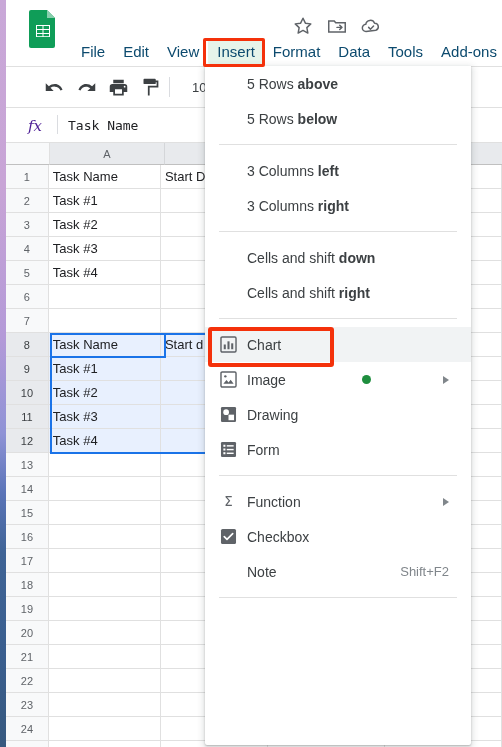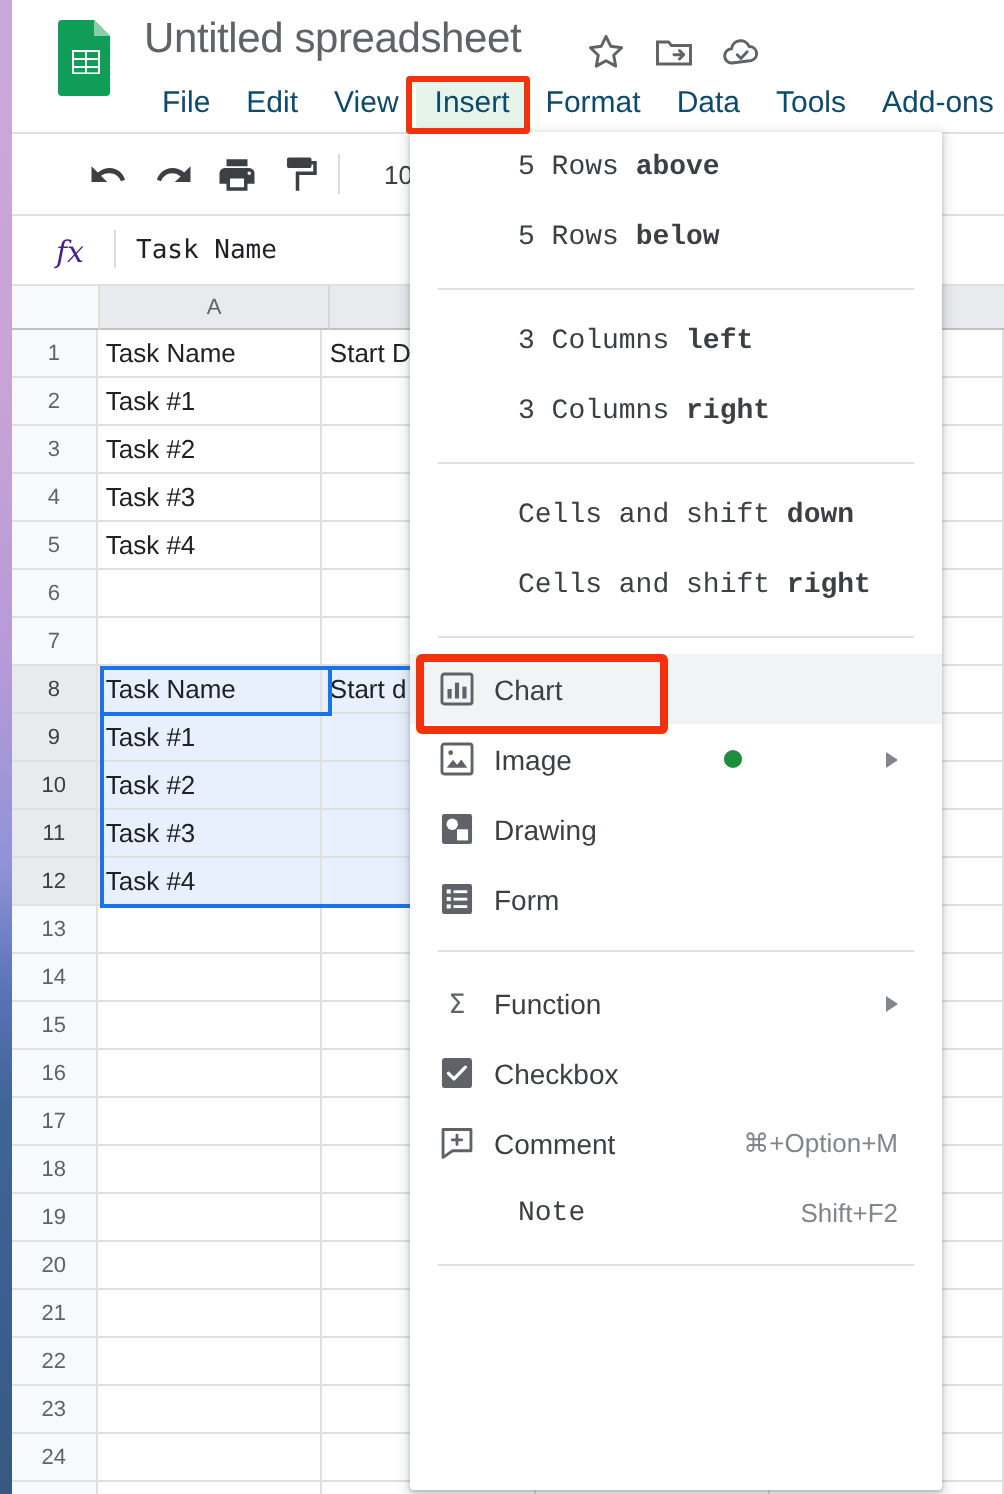--- a/index.html
+++ b/index.html
@@ -132,21 +132,21 @@
     z-index:30; overflow:hidden;
   }
   .mrow {
     position:relative; display:flex; align-items:center; height:35px;
     padding-left:14px; cursor:pointer;
   }
   .mrow.hover { background:#f1f3f4; }
   .mrow .micon { width:28px; flex:0 0 28px; display:flex; align-items:center; }
   .mrow .mlabel { font-size:14px; color:#3c4043; white-space:nowrap; }
   .mrow .mlabel b { font-weight:700; }
-  .mrow.noicon .mlabel { margin-left:40px;font-family:Liberation Mono, monospace; }
+  .mrow.noicon .mlabel { margin-left:28px; }
   .maccel {
     position:absolute; right:22px; font-size:13px; color:#80868b; white-space:nowrap;
   }
   .msep { height:1px; background:#e0e0e0; margin:8px 14px 8px 14px; }
   .mdot {
     position:absolute; left:157px; width:9px; height:9px; border-radius:50%;
     background:#1e8e3e;
   }
   .marrow {
     position:absolute; right:22px; width:0; height:0;
@@ -174,21 +174,20 @@
         <rect x="8" y="17" width="14" height="12" fill="#fff"></rect>
         <rect x="9" y="18" width="5.5" height="3" fill="#0f9d58"></rect>
         <rect x="15.5" y="18" width="5.5" height="3" fill="#0f9d58"></rect>
         <rect x="9" y="22" width="5.5" height="3" fill="#0f9d58"></rect>
         <rect x="15.5" y="22" width="5.5" height="3" fill="#0f9d58"></rect>
         <rect x="9" y="26" width="5.5" height="2.2" fill="#0f9d58"></rect>
         <rect x="15.5" y="26" width="5.5" height="2.2" fill="#0f9d58"></rect>
       </svg>
     </div>
 
-    <div class="doc-title">Untitled spreadsheet</div>
 
     <div class="hdr-icon star">
       <svg width="22" height="22" viewBox="0 0 24 24" fill="none" stroke="#5f6368" stroke-width="1.6" stroke-linejoin="round">
         <path d="M12 3.5 l2.6 5.4 5.9 .8 -4.3 4.1 1.1 5.9 -5.3-2.9 -5.3 2.9 1.1-5.9 -4.3-4.1 5.9-.8 z"></path>
       </svg>
     </div>
 
     <div class="hdr-icon folder">
       <svg width="22" height="22" viewBox="0 0 24 24" fill="none" stroke="#5f6368" stroke-width="1.6">
         <path d="M3 6.5 h6 l1.6 2 h10.4 v10 h-18 z"></path>
@@ -548,32 +547,20 @@
           <span class="micon">
             <svg width="19" height="19" viewBox="0 0 24 24">
               <rect x="2.5" y="2.5" width="19" height="19" rx="2" fill="#5f6368"></rect>
               <path d="M6.6 12.2 l3.5 3.5 7.2-7.4" fill="none" stroke="#fff" stroke-width="2.1" stroke-linecap="round" stroke-linejoin="round"></path>
             </svg>
           </span>
           <span class="mlabel">Checkbox</span>
         </div>
       </div>
       <div class="chart-wrap">
-        <div class="mrow">
-          <span class="micon">
-            <svg width="19" height="19" viewBox="0 0 24 24" fill="none" stroke="#5f6368" stroke-width="1.8">
-              <path d="M3.2 3.5 h17.6 v13.4 h-11.6 l-6 4.2 z" stroke-linejoin="round"></path>
-              <path d="M12 7 v6 M9 10 h6" stroke-linecap="round"></path>
-            </svg>
-          </span>
-          <span class="mlabel">Comment</span>
-          <span class="maccel">⌘+Option+M</span>
-        </div>
-      </div>
-      <div class="chart-wrap">
         <div class="mrow noicon">
           <span class="mlabel">Note</span>
           <span class="maccel">Shift+F2</span>
         </div>
       </div>
       <div class="msep"></div>
     </div>
 
   <div class="red-box-insert" style="border-color: rgb(244, 49, 10);"></div>
 

